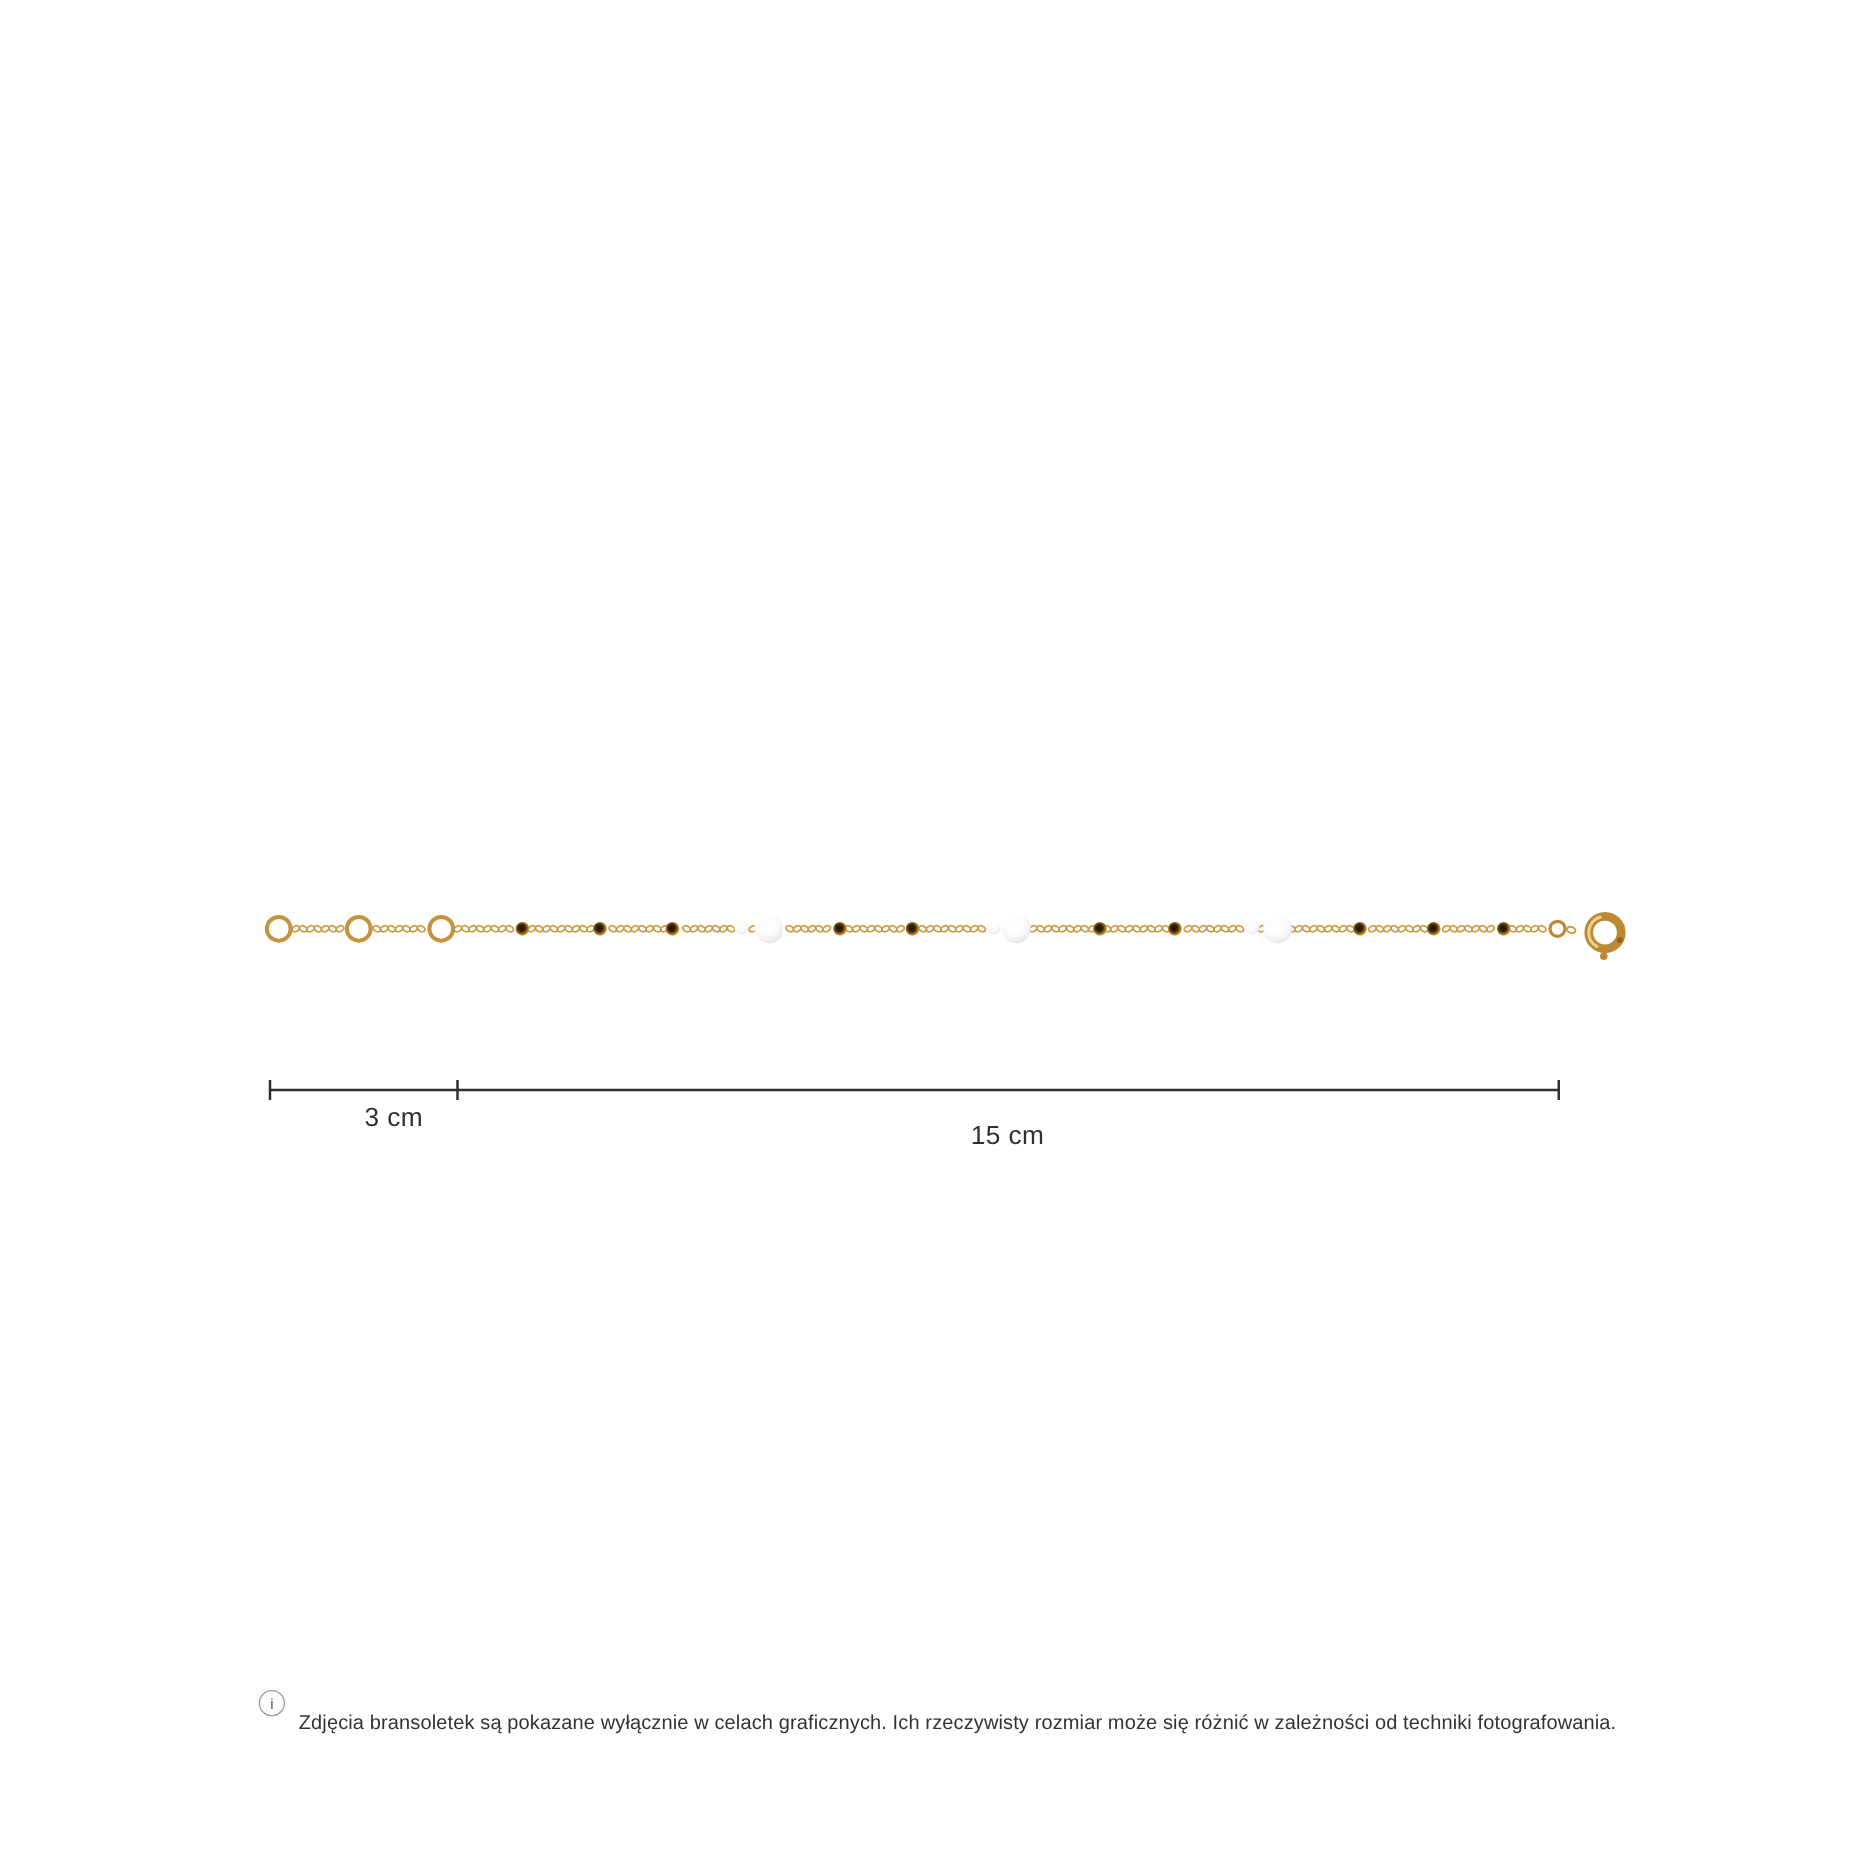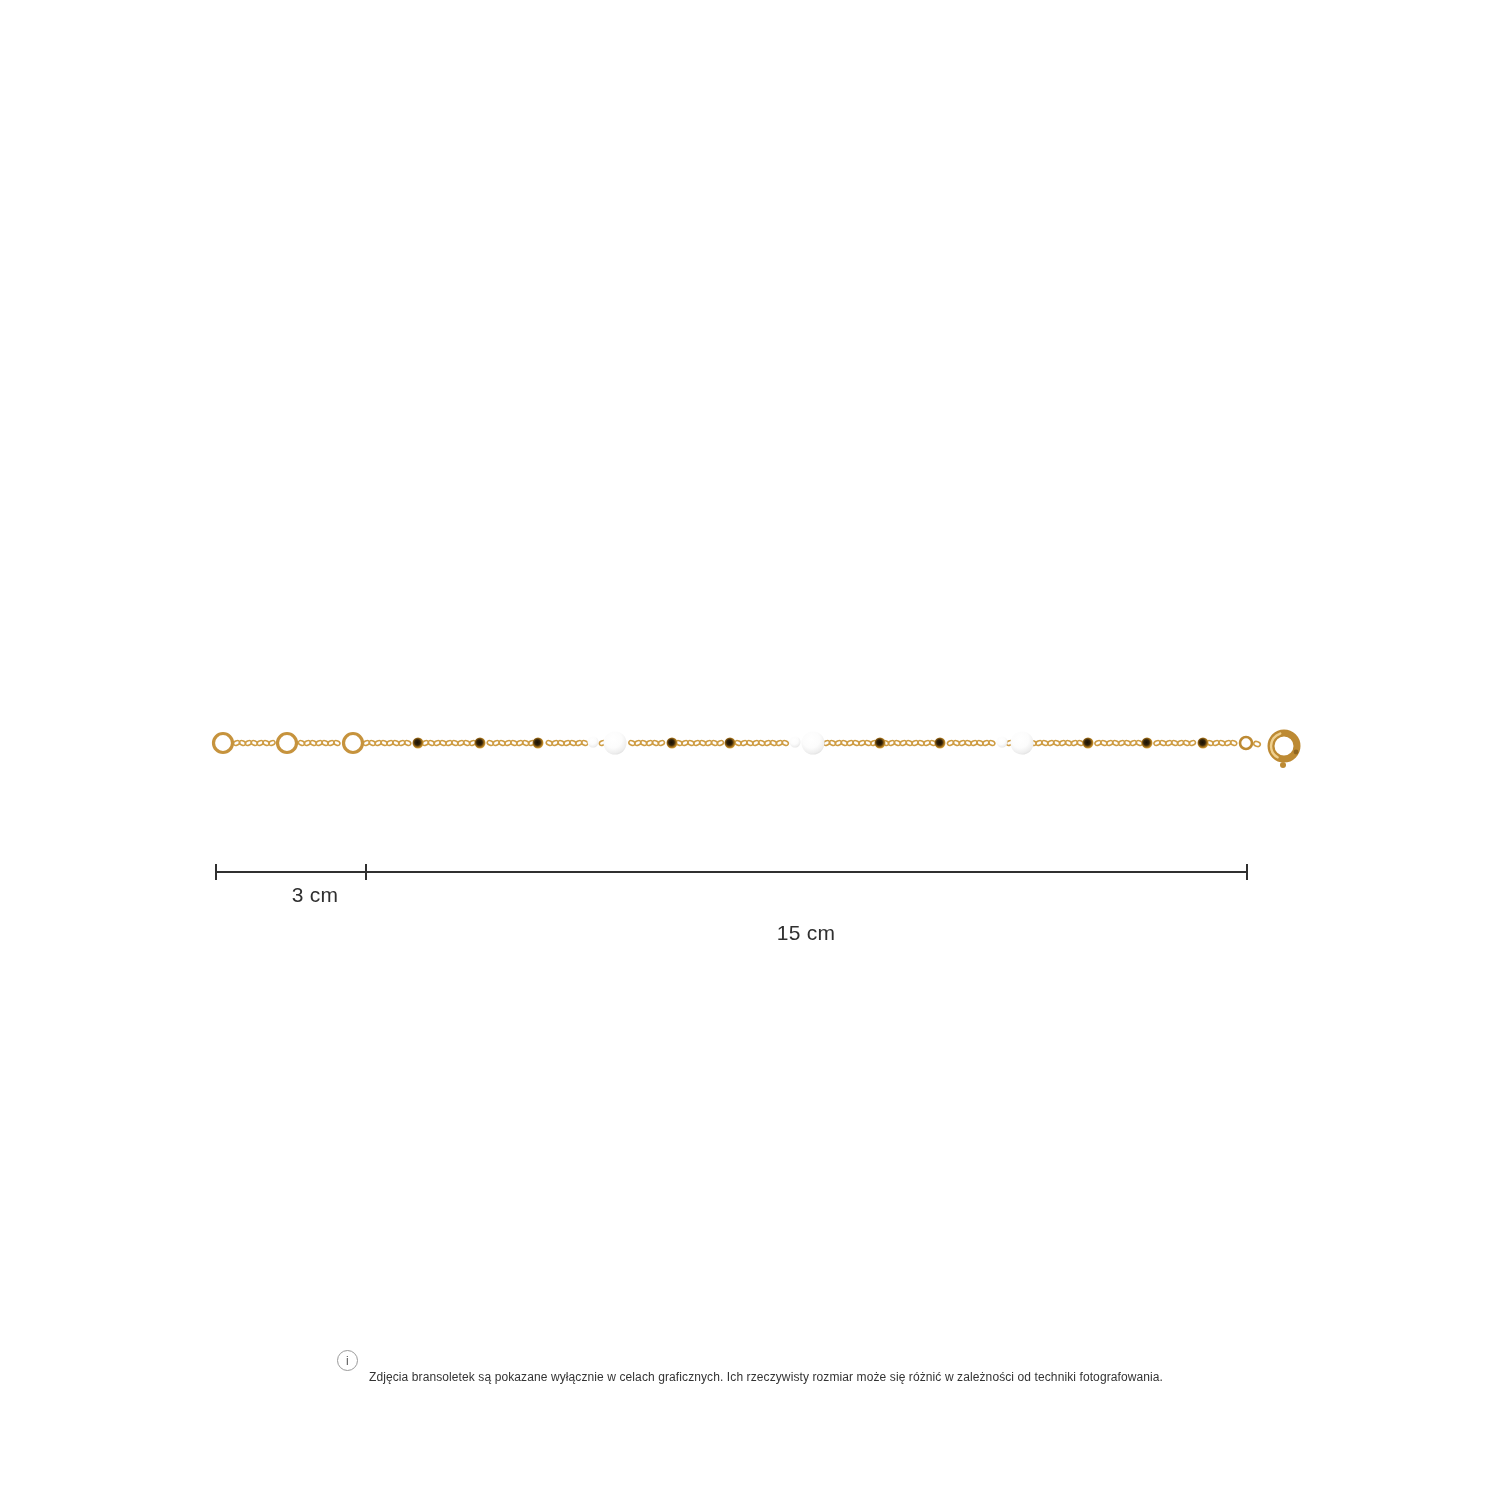--- a/index.html
+++ b/index.html
@@ -22,21 +22,21 @@
     position:absolute;top:1337px;left:0;right:0;
     display:flex;justify-content:center;align-items:center;gap:11px;
   }
   .info-icon{
     width:19px;height:19px;flex:0 0 auto;
     border:1.5px solid #9a9a9a;border-radius:50%;
     display:flex;align-items:center;justify-content:center;
     font-size:12px;line-height:1;color:#555;
   }
   .disclaimer-text{
-    font-size:12px;color:#333;letter-spacing:.1px;white-space:nowrap;margin-top:33px;
+    font-size:16px;color:#333;letter-spacing:.1px;white-space:nowrap;margin-top:33px;
   }
 </style>
 </head>
 <body>
 
 <div id="stage">
 
   <svg id="bracelet-svg" width="1500" height="1500" viewBox="0 0 1500 1500">
       <defs>
         <radialGradient id="pearlGrad" cx="0.42" cy="0.34" r="0.75">
@@ -209,21 +209,21 @@
         <circle cx="1283" cy="765" r="3" fill="#BD8A33"></circle>
       </g>
     </svg>
 
   <div id="scale-layer">
       <div class="scale-line" style="left: 216px; top: 871px; width: 1031px; background: rgb(48, 48, 48);"></div>
       <div class="scale-tick" style="left: 215px; top: 864px; background: rgb(48, 48, 48);"></div>
       <div class="scale-tick" style="left: 365px; top: 864px; background: rgb(48, 48, 48);"></div>
       <div class="scale-tick" style="left: 1246px; top: 864px; background: rgb(48, 48, 48);"></div>
       <div class="scale-label" style="left: 291px; top: 883px; color: rgb(48, 48, 48); margin-left: 24px;">3 cm</div>
-      <div class="scale-label" style="left: 806px; top: 921px; color: rgb(48, 48, 48);">15 cm</div>
+      <div class="scale-label" style="left: 806px; top: 897px; color: rgb(48, 48, 48);">15 cm</div>
     </div>
 
   <div class="disclaimer">
     <span class="info-icon">i</span>
     <span class="disclaimer-text">Zdjęcia bransoletek są pokazane wyłącznie w celach graficznych. Ich rzeczywisty rozmiar może się różnić w zależności od techniki fotografowania.</span>
   </div>
 
 </div>
 
 </body></html>

